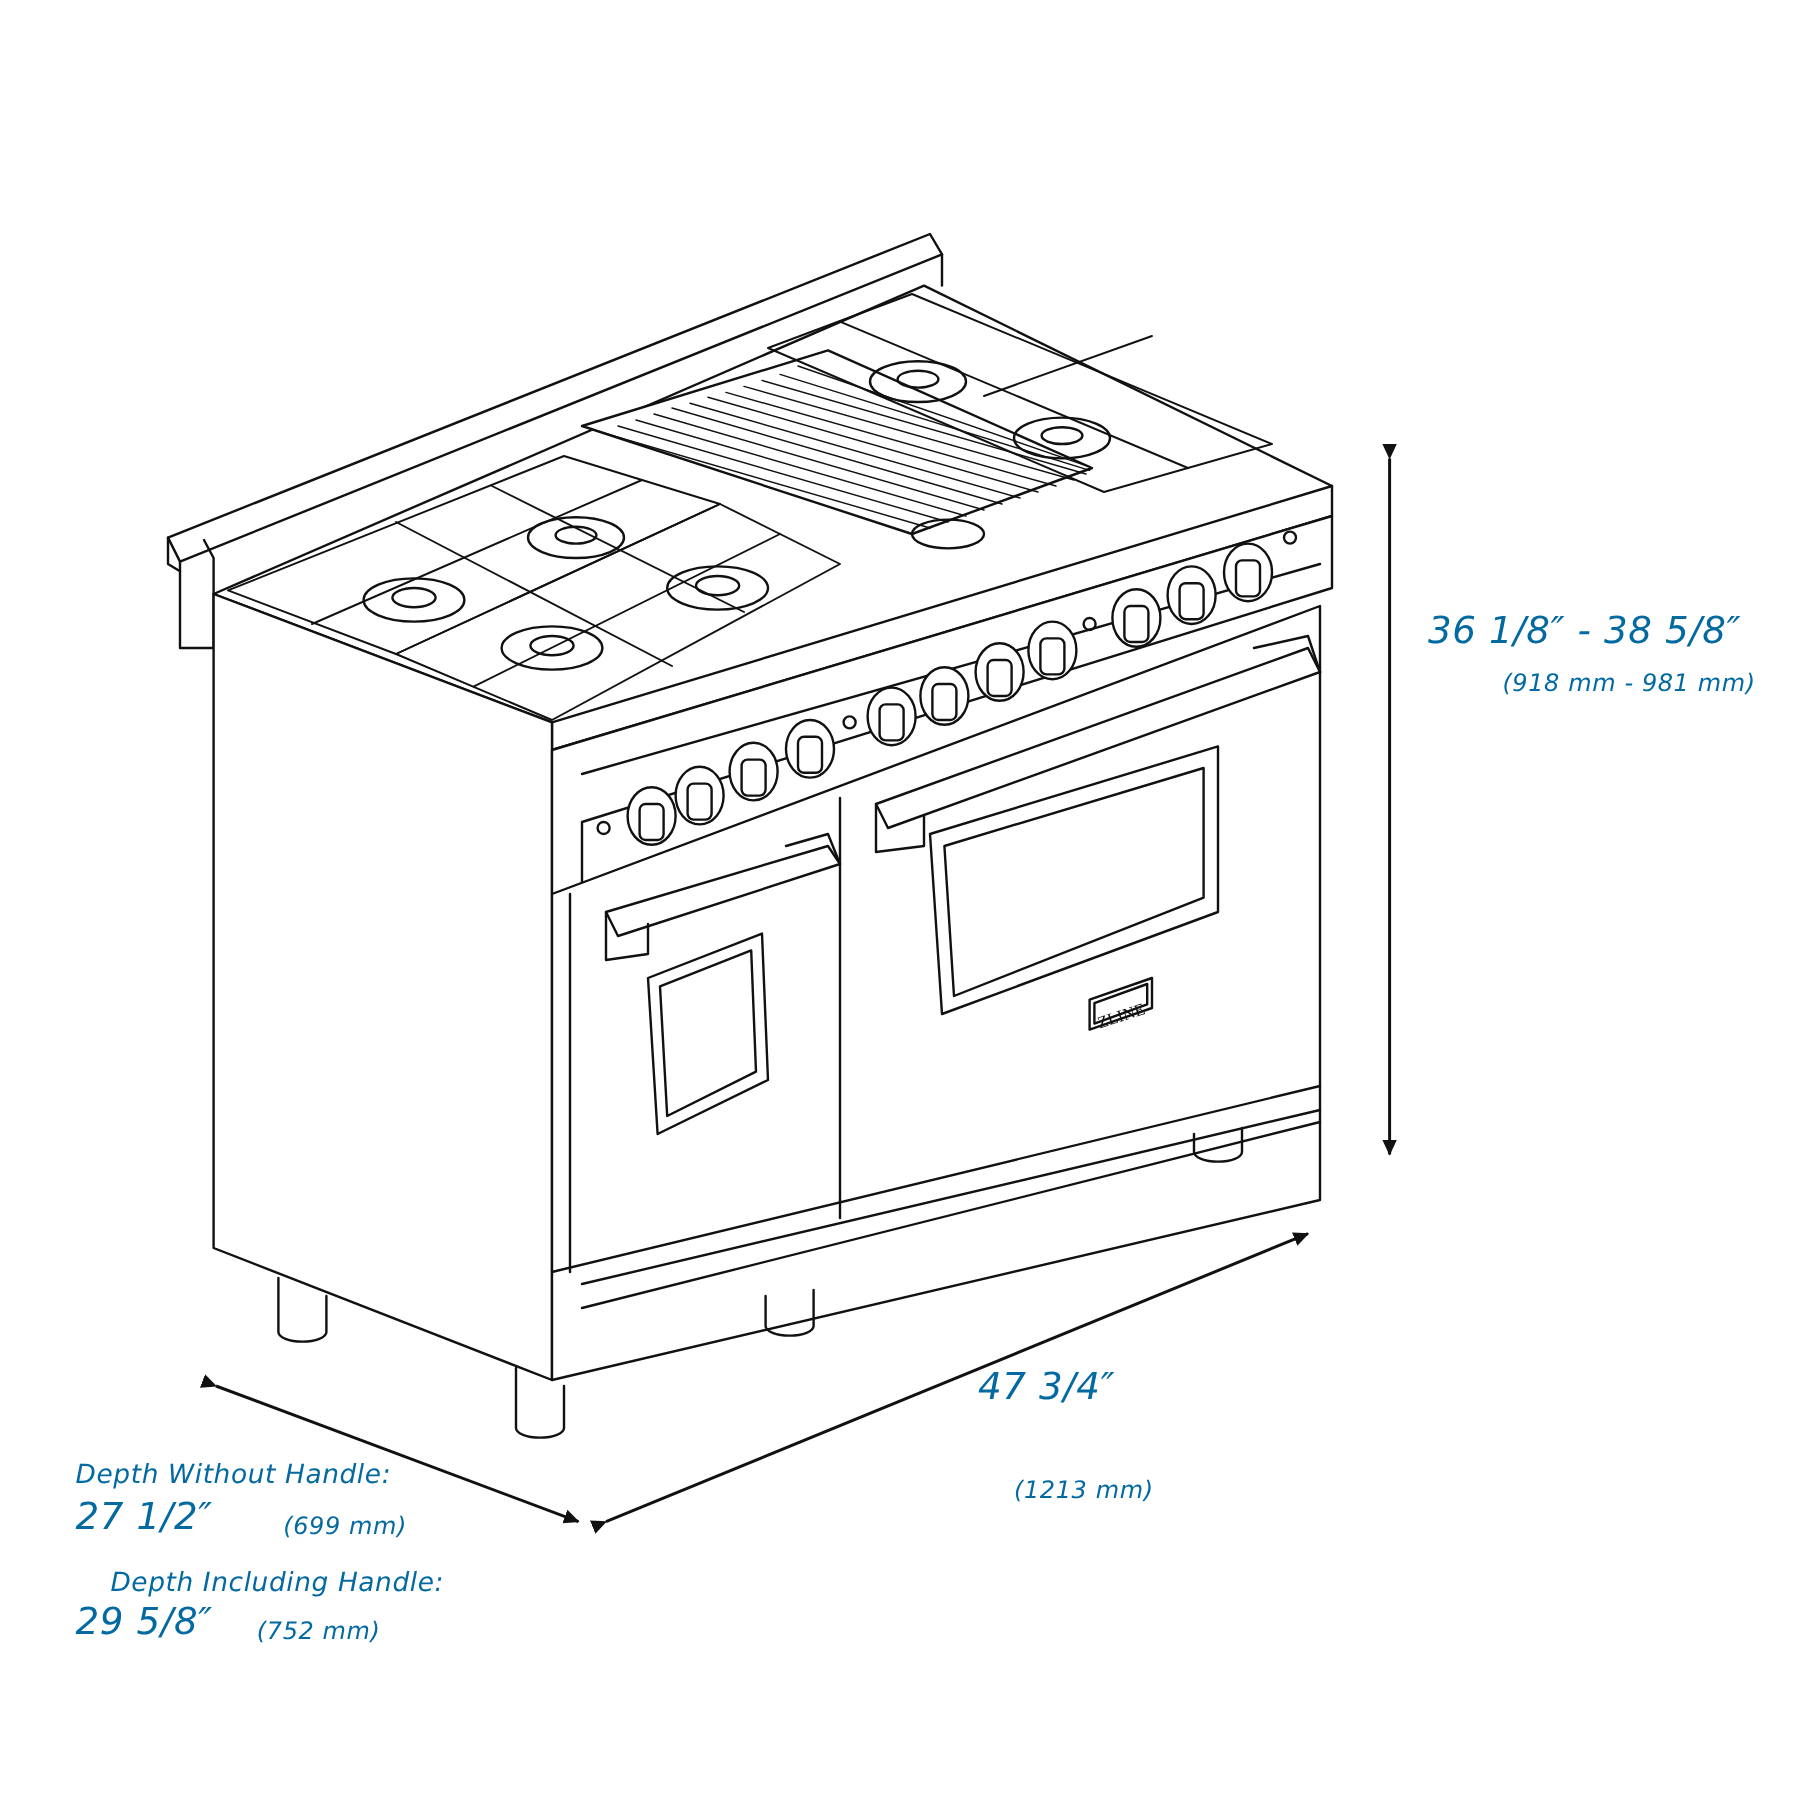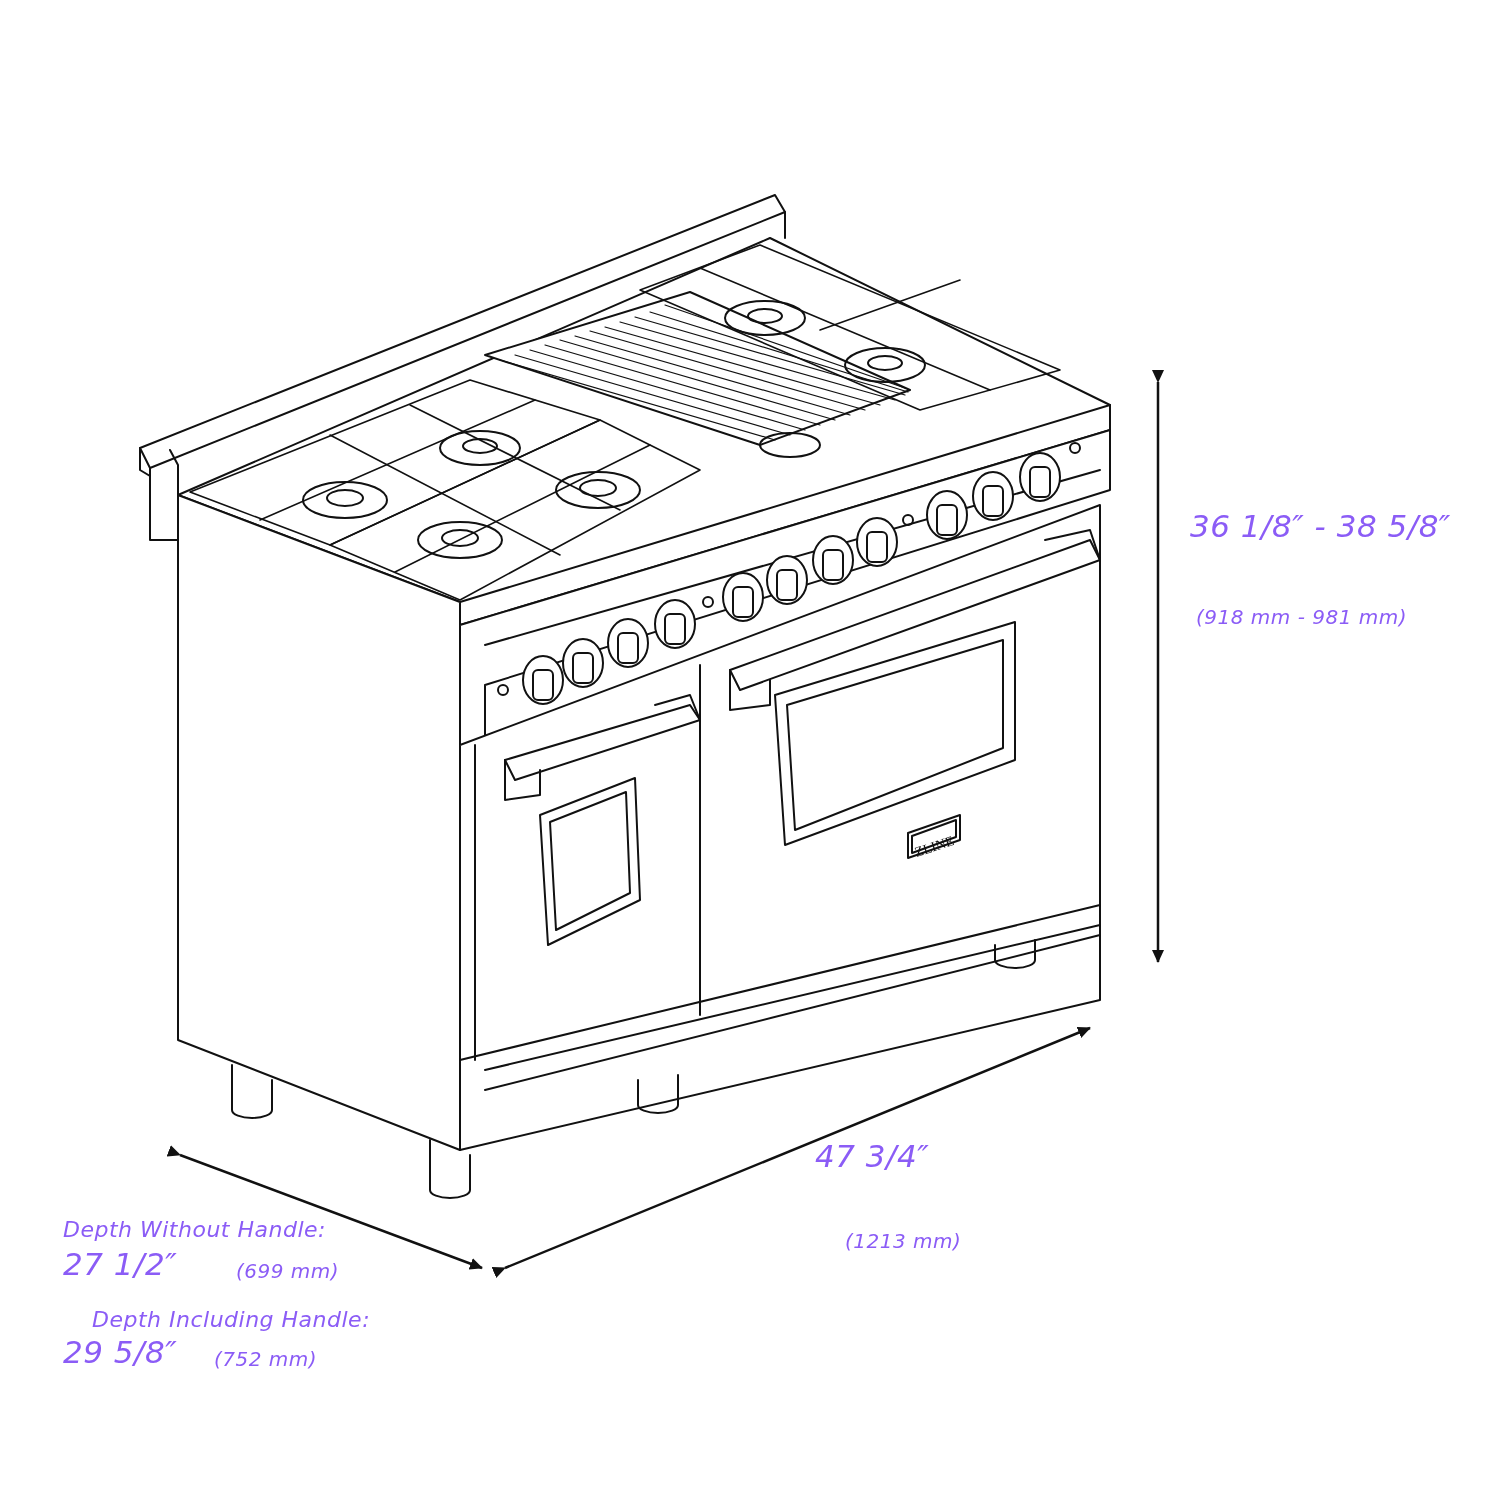--- a/index.html
+++ b/index.html
@@ -1,19 +1,19 @@
 <!DOCTYPE html>
 <html><head>
 <meta charset="utf-8">
 <style>
   html, body { margin:0; padding:0; background:#ffffff; }
   body { width:1500px; height:1500px; position:relative; overflow:hidden;
          font-family:"DejaVu Sans", sans-serif; color:#111; }
   svg.drawing { position:absolute; left:0; top:0; width:1500px; height:1500px; }
-  .lbl { position:absolute; font-style:italic; font-weight:300; color:#8b5cf6;
+  .lbl { position:absolute; font-style:italic; font-weight:300; color:#0369a1;
          font-family:"DejaVu Sans", sans-serif; white-space:nowrap; letter-spacing:0.5px; }
   .big { font-size:31px; }
   .small { font-size:20px; }
   .caption { font-size:22px; }
 </style>
 </head>
 <body>
 
 <svg class="drawing" viewBox="0 0 1500 1500" xmlns="http://www.w3.org/2000/svg">
   <defs>
@@ -190,21 +190,21 @@
   <g stroke="#111" stroke-width="2.5" fill="none">
     <line x1="1158" y1="382" x2="1158" y2="962" marker-start="url(#ah)" marker-end="url(#ah)"></line>
     <line x1="505" y1="1268" x2="1090" y2="1028" marker-start="url(#ah)" marker-end="url(#ah)"></line>
     <line x1="180" y1="1155" x2="482" y2="1268" marker-start="url(#ah)" marker-end="url(#ah)"></line>
   </g>
 
   <text x="913" y="851" font-family="Liberation Serif, serif" font-size="14" fill="#111" transform="rotate(-18 934 843)">ZLINE</text>
 </svg>
 
 <div class="lbl big" style="left:1190px; top:508px;">36 1/8″ - 38 5/8″</div>
-<div class="lbl small" style="left:1196px; top:557px;margin-top:48px;">(918 mm - 981 mm)</div>
+<div class="lbl small" style="left:1252px; top:557px;">(918 mm - 981 mm)</div>
 
 <div class="lbl big" style="left:815px; top:1138px;font-style:italic;">47 3/4″</div>
 <div class="lbl small" style="left:845px; top:1229px;">(1213 mm)</div>
 
 <div class="lbl caption" style="left:63px; top:1217px;">Depth Without Handle:</div>
 <div class="lbl big" style="left:63px; top:1246px;">27 1/2″</div>
 <div class="lbl small" style="left:218px; top:1259px;margin-left:18px;">(699 mm)</div>
 
 <div class="lbl caption" style="left:63px; top:1307px;margin-left:29px;">Depth Including Handle:</div>
 <div class="lbl big" style="left:63px; top:1334px;">29 5/8″</div>

